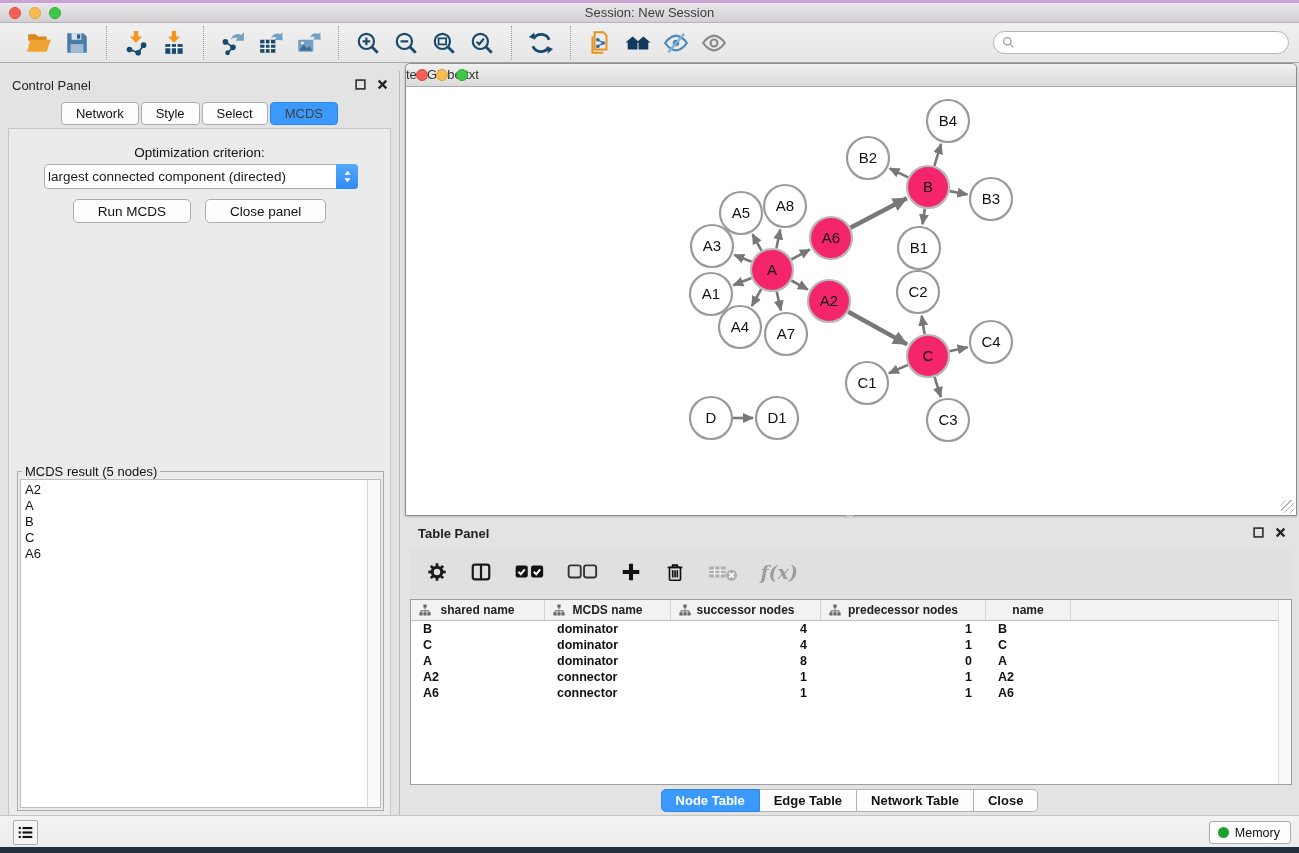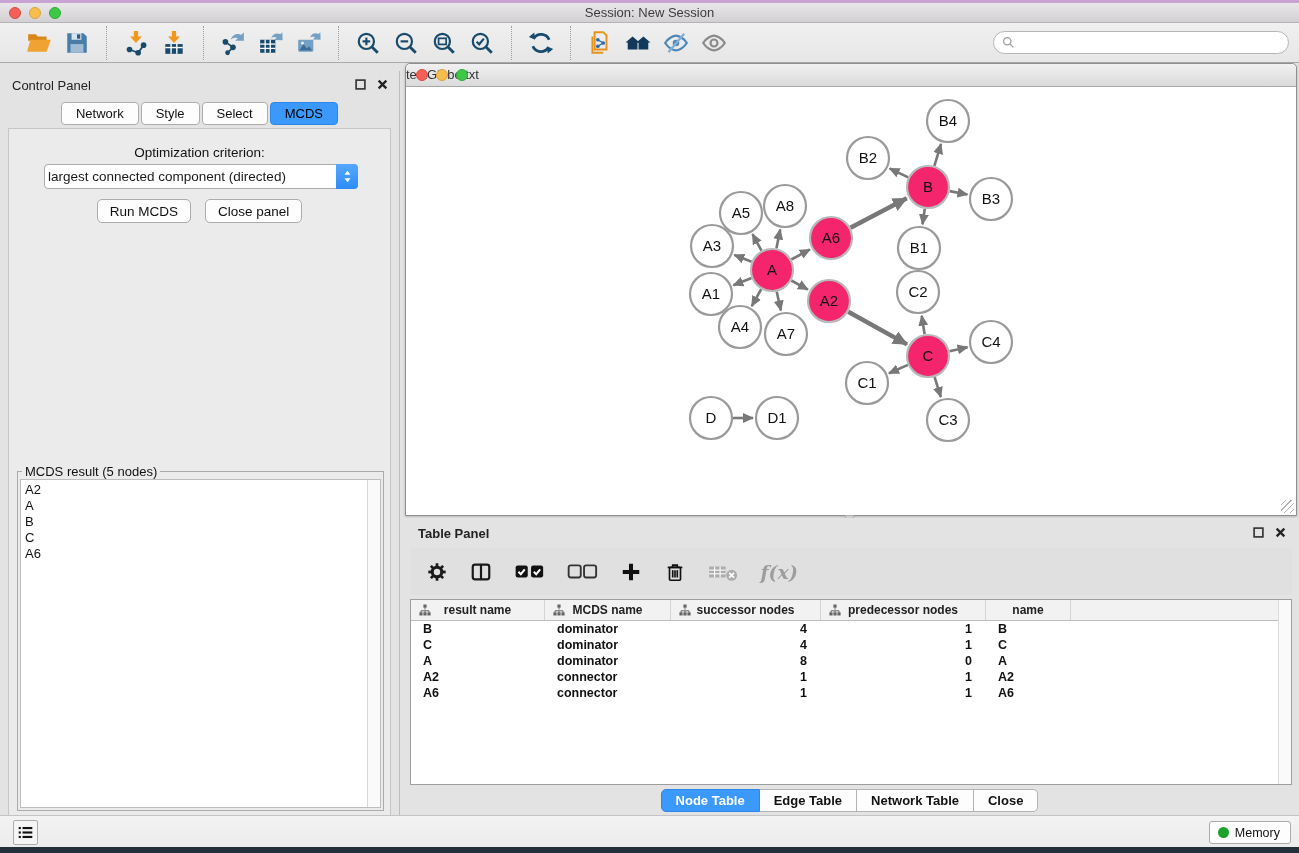--- a/index.html
+++ b/index.html
@@ -38,32 +38,32 @@
   
   .control-panel { position:absolute; left:0; top:8px; width:400px; height:752px; background:#E3E3E3; border-right:1px solid #BDBDBD; }
   .cp-header { position:relative; height:29px; }
   .cp-title { position:absolute; left:12px; top:7px; font-size:13px; color:#222; }
   .panel-btns { position:absolute; right:10px; top:7px; display:flex; gap:9px; align-items:center; }
   .pbtn { width:13px; height:13px; display:flex; align-items:center; justify-content:center; }
   .pbtn svg { width:11px; height:11px; }
   .cp-tabs { display:flex; justify-content:center; gap:2px; margin-top:2px; }
   .seg-tab { height:23px; padding:0 14px; background:#FDFDFD; border:1px solid #ADADAD; border-radius:4px;
     font-size:13px; display:flex; align-items:center; color:#111; }
-  .seg-tab.sel { background:#3B99FC; border-color:#2E86E8; color:#000000; }
+  .seg-tab.sel { background:#3B99FC; border-color:#2E86E8; color:#404040; }
   .cp-content { position:absolute; left:8px; top:57px; width:383px; height:688px;
     background:#EBEBEB; border:1px solid #C6C6C6; }
   .crit-label { text-align:center; margin-top:16px; font-size:13.5px; color:#111; }
   .crit-select { position:absolute; left:35px; top:35px; width:314px; height:25px; background:#fff;
     border:1px solid #ABABAB; border-radius:4px; display:flex; align-items:center; }
   .crit-value { flex:1; font-size:13.5px; padding-left:3px; white-space:nowrap; overflow:hidden; }
   .crit-stepper { width:22px; height:25px; margin:-1px -1px -1px 0; background:linear-gradient(#55A8FD,#2E8BF5);
     border-radius:0 4px 4px 0; display:flex; align-items:center; justify-content:center; }
   .crit-stepper svg { width:9px; height:15px; }
   .btn-row { position:absolute; left:0; top:70px; width:100%; display:flex; justify-content:center; gap:14px; }
-  .mac-btn { height:24px; padding:0 12px; background:#FDFDFD; border:1px solid #ACACAC; border-radius:5px;
+  .mac-btn { height:24px; padding:0 24px; background:#FDFDFD; border:1px solid #ACACAC; border-radius:5px;
     font-size:13.5px; font-family:"Liberation Sans",sans-serif; color:#111; }
   .result-group { position:absolute; left:8px; top:335px; width:367px; height:347px;
     border:1px solid #ABABAB; background:transparent; }
   .result-group legend { font-size:13px; color:#111; margin-left:4px; padding:0 3px; }
   .result-inner { position:absolute; left:2px; right:2px; top:0px; bottom:2px; background:#fff;
     border:1px solid #BDBDBD; display:flex; }
   .result-list { flex:1; padding:2px 0 0 4px; overflow:hidden; }
   .result-item { font-size:13px; line-height:16px; color:#111; }
   .result-scrollbar { width:13px; background:#FAFAFA; border-left:1px solid #D8D8D8; }
 
@@ -583,21 +583,21 @@
                 <div class="th" style="width: 134px;">
                   <span class="h-icon"><svg viewBox="0 0 12 12">
                       <path d="M6 3.5v2M2 8.5V6.8h8v1.7M6 6.8v1.7" stroke="#666" stroke-width="1" fill="none"></path>
                       <g fill="#666">
                         <rect x="4.4" y="0.5" width="3.2" height="3.2"></rect>
                         <rect x="0.4" y="8.3" width="3.2" height="3.2"></rect>
                         <rect x="4.4" y="8.3" width="3.2" height="3.2"></rect>
                         <rect x="8.4" y="8.3" width="3.2" height="3.2"></rect>
                       </g>
                     </svg></span>
-                  <span>result name</span>
+                  <span>shared name</span>
                 </div>
                 <div class="th" style="width: 126px;">
                   <span class="h-icon"><svg viewBox="0 0 12 12">
                       <path d="M6 3.5v2M2 8.5V6.8h8v1.7M6 6.8v1.7" stroke="#666" stroke-width="1" fill="none"></path>
                       <g fill="#666">
                         <rect x="4.4" y="0.5" width="3.2" height="3.2"></rect>
                         <rect x="0.4" y="8.3" width="3.2" height="3.2"></rect>
                         <rect x="4.4" y="8.3" width="3.2" height="3.2"></rect>
                         <rect x="8.4" y="8.3" width="3.2" height="3.2"></rect>
                       </g>

